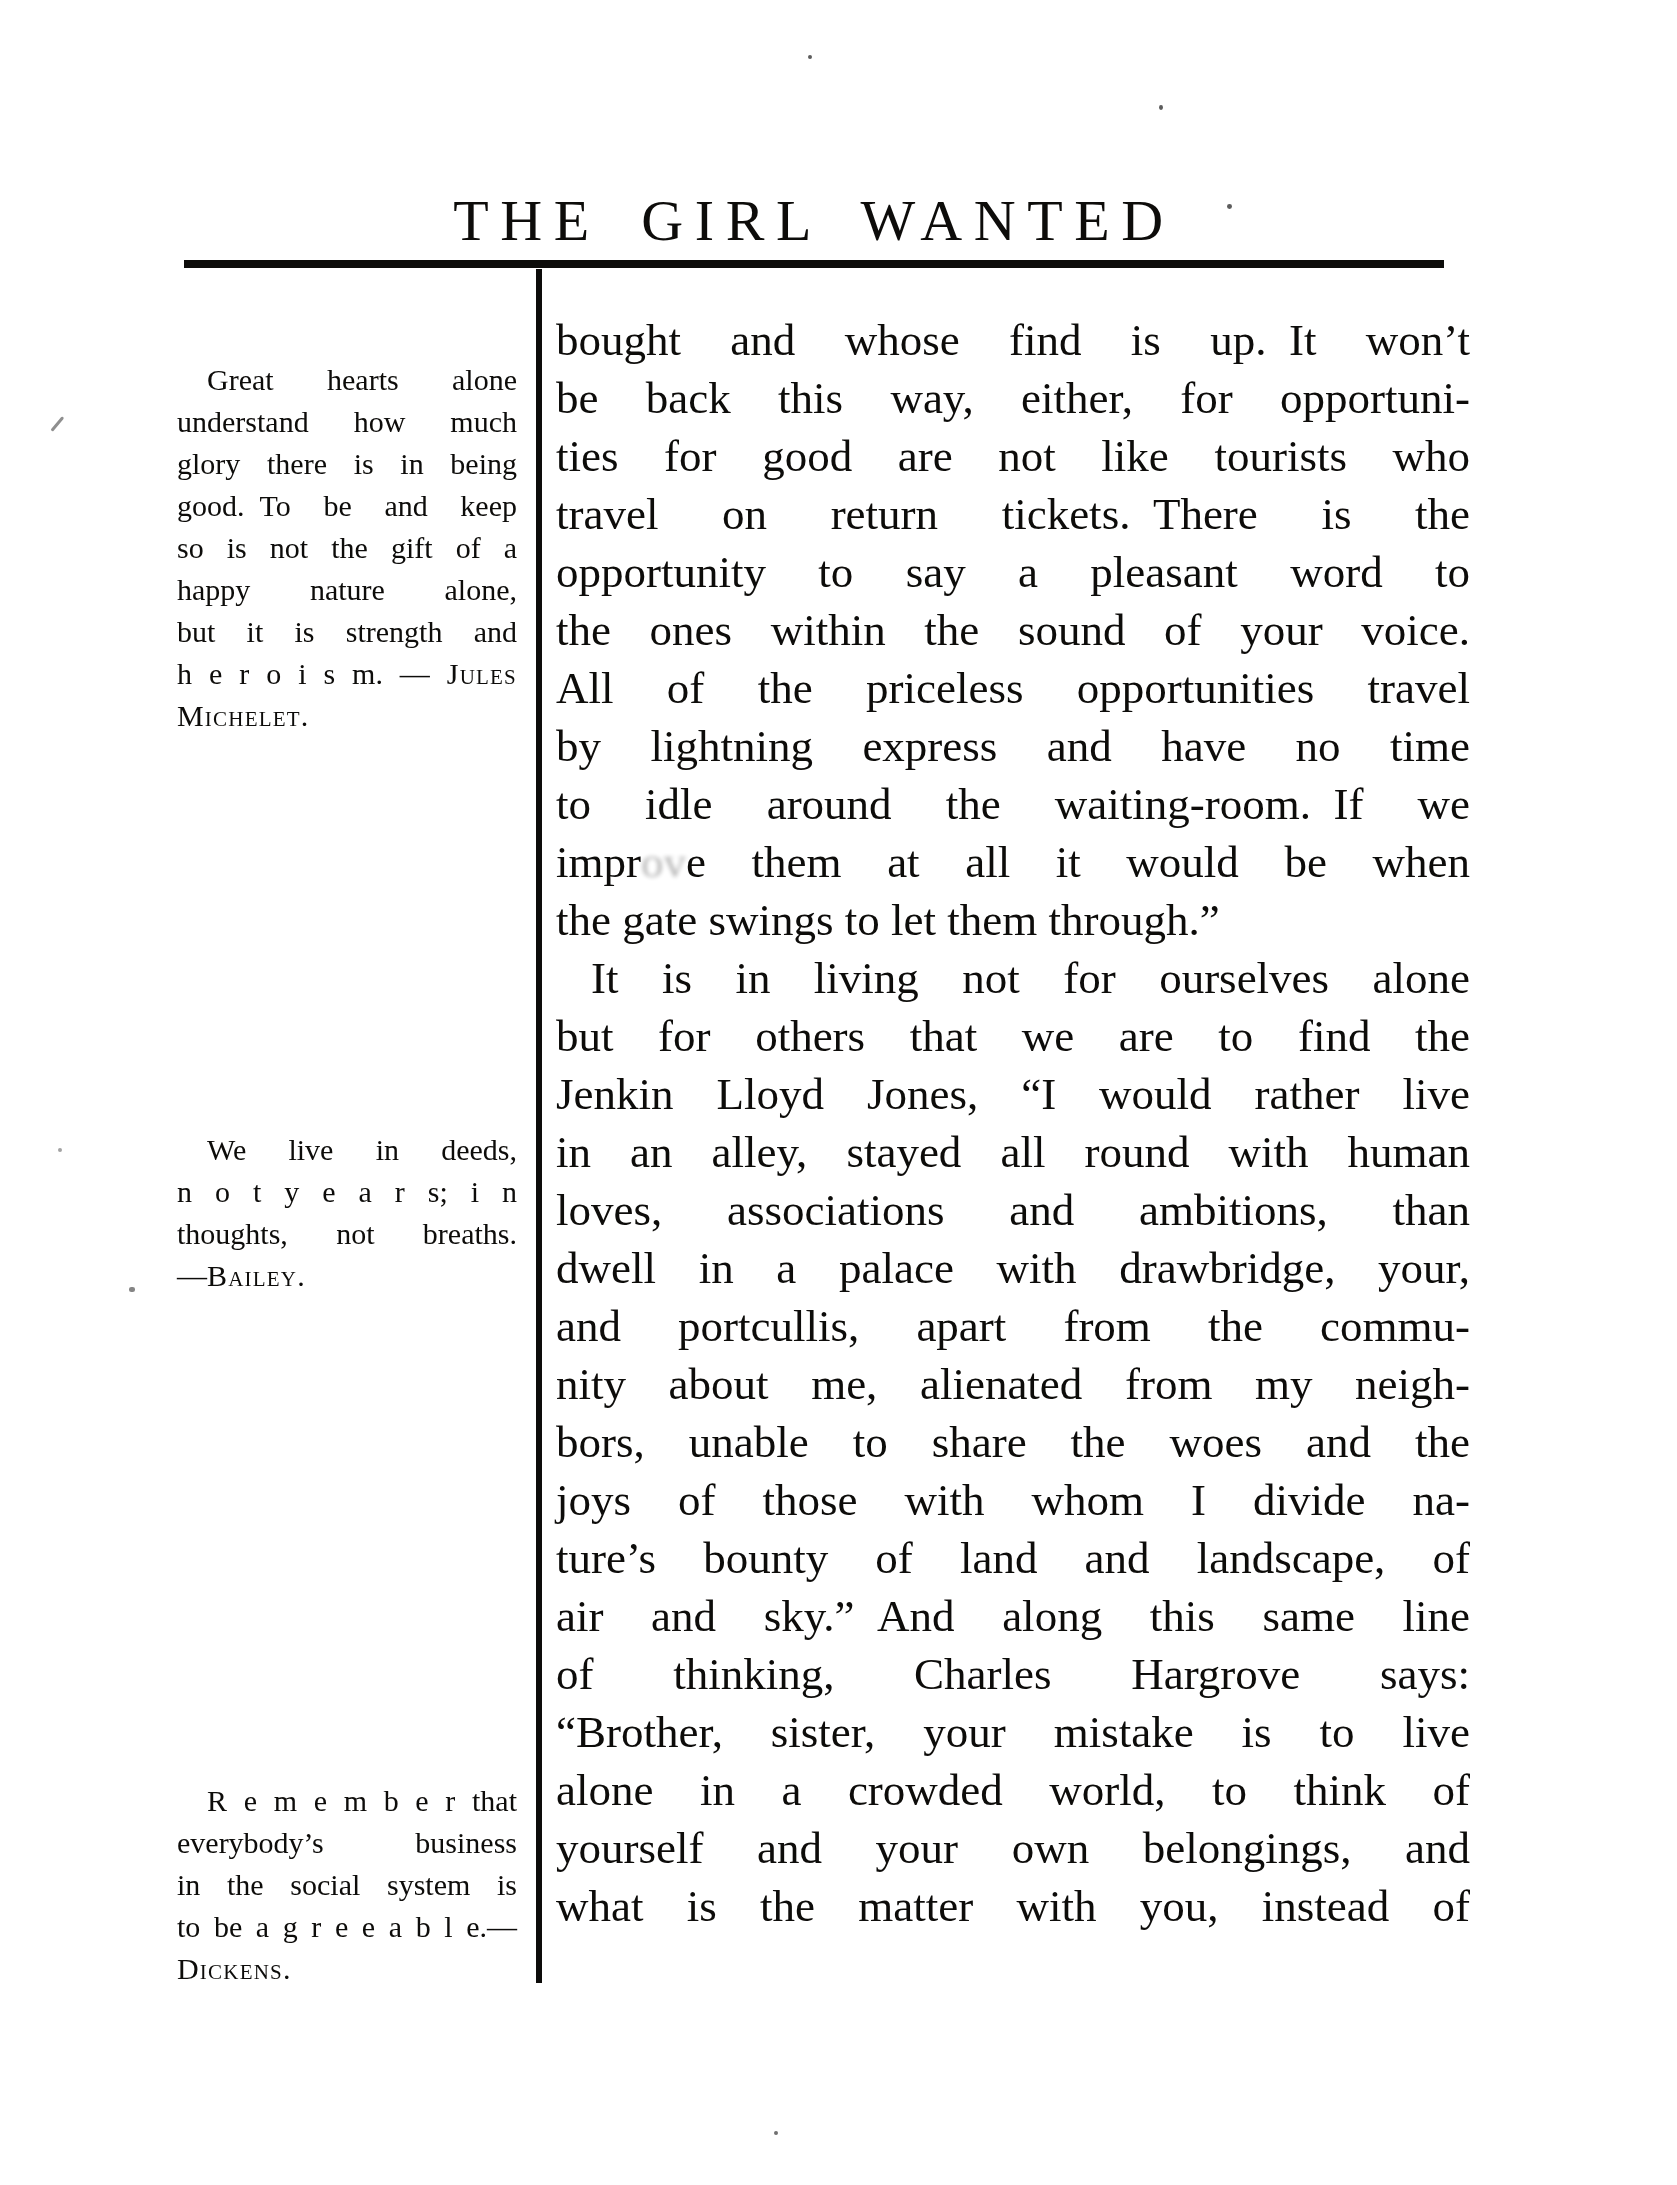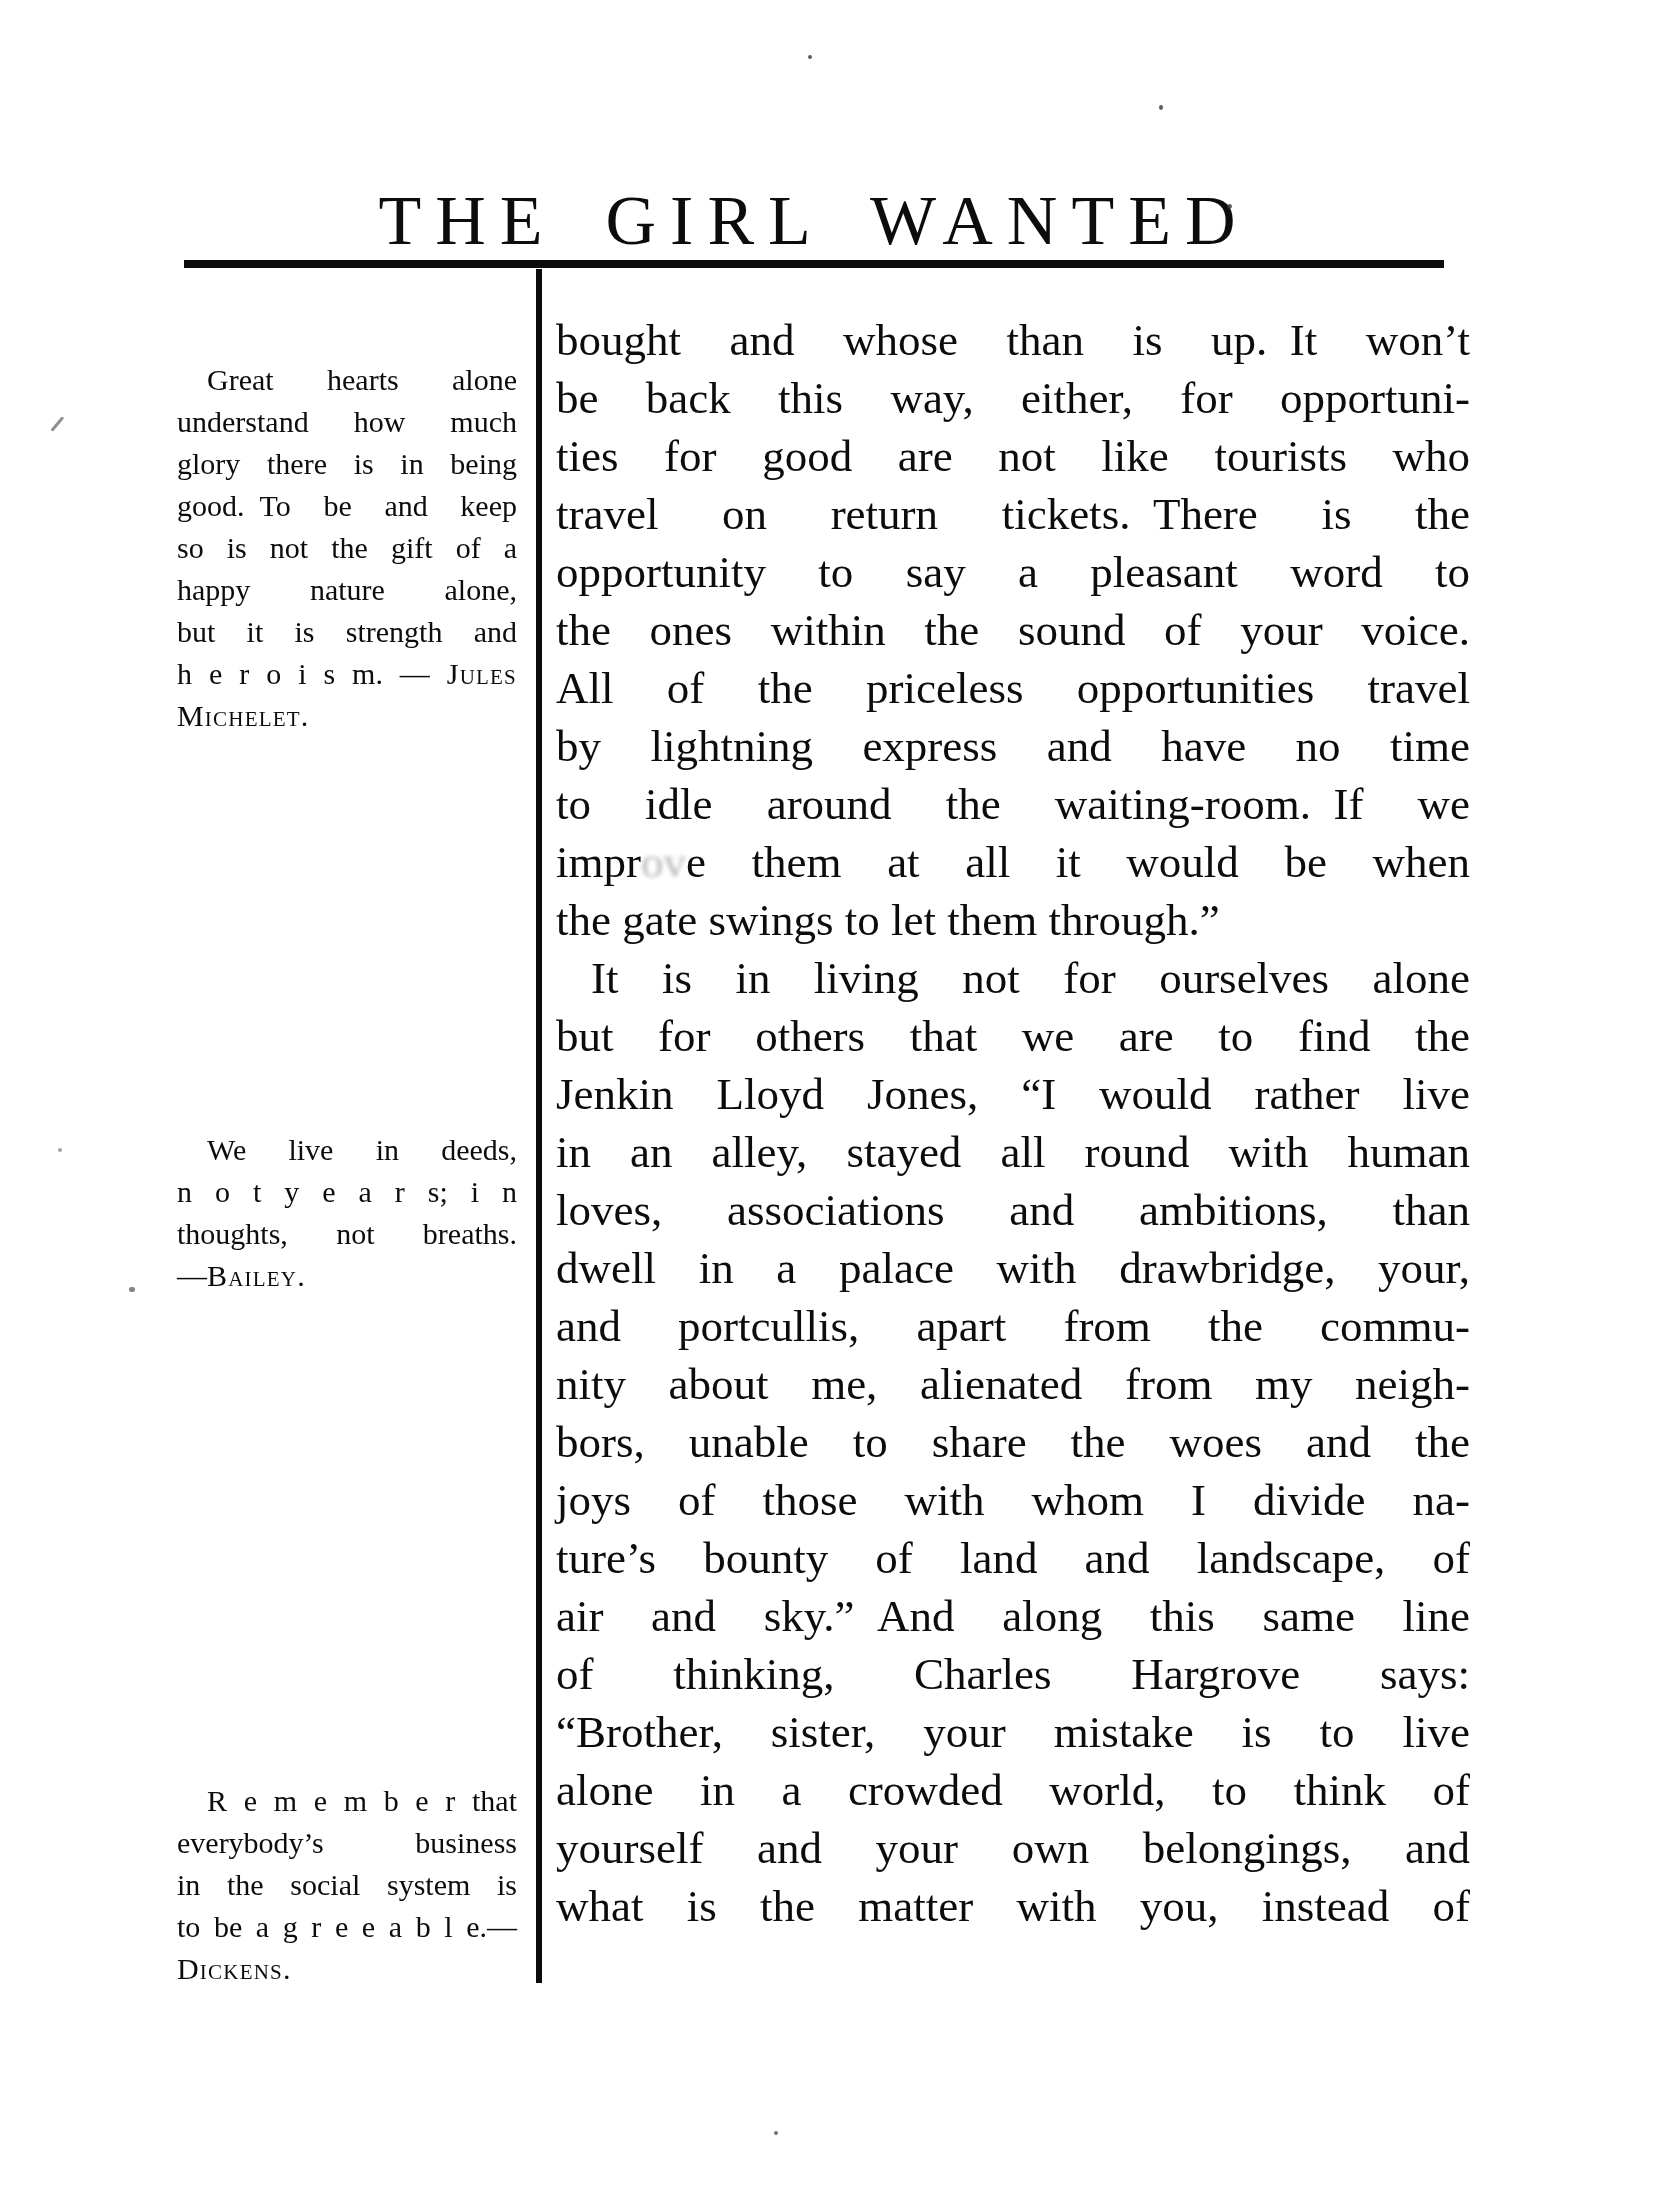--- a/index.html
+++ b/index.html
@@ -8,21 +8,21 @@
     width:1678px;height:2185px;
     margin:0 auto;
     background:#ffffff;
     color:#0d0c0a;
     font-family:"Liberation Serif","DejaVu Serif",serif;
     overflow:hidden;
   }
   .running-head{
     position:absolute;top:190px;left:184px;width:1260px;
     text-align:center;
-    font-size:70px;line-height:62px;
+    font-size:58px;line-height:62px;
     letter-spacing:.20em;word-spacing:.25em;
     white-space:nowrap;
   }
   .head-rule{
     position:absolute;top:260px;left:184px;width:1260px;height:7.8px;
     background:#0d0c0a;
   }
   .col-divider{
     position:absolute;top:269px;left:536px;width:5.8px;height:1714px;
     background:#0d0c0a;
@@ -93,21 +93,21 @@
         <div class="line jl ind"><span>R e m e m b e r  that</span></div>
         <div class="line jl"><span>everybody’s business</span></div>
         <div class="line jl"><span>in the social system is</span></div>
         <div class="line jl"><span>to be a g r e e a b l e.—</span></div>
         <div class="line"><span class="sc">Dickens.</span></div>
       </div>
   </div>
 
   <div class="main-col">
     <div>
-        <div class="line jl"><span>bought and whose than is up. It won’t</span></div>
+        <div class="line jl"><span>bought and whose find is up. It won’t</span></div>
         <div class="line jl"><span>be back this way, either, for opportuni-</span></div>
         <div class="line jl"><span>ties for good are not like tourists who</span></div>
         <div class="line jl"><span>travel on return tickets. There is the</span></div>
         <div class="line jl"><span>opportunity to say a pleasant word to</span></div>
         <div class="line jl"><span>the ones within the sound of your voice.</span></div>
         <div class="line jl"><span>All of the priceless opportunities travel</span></div>
         <div class="line jl"><span>by lightning express and have no time</span></div>
         <div class="line jl"><span>to idle around the waiting-room. If we</span></div>
         <div class="line jl"><span>impr</span><span class="smudge">ov</span><span>e them at all it would be when</span></div>
         <div class="line"><span>the gate swings to let them through.”</span></div>

